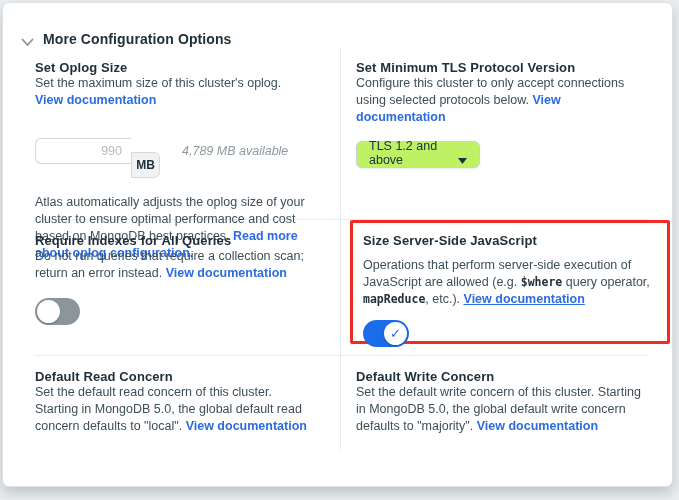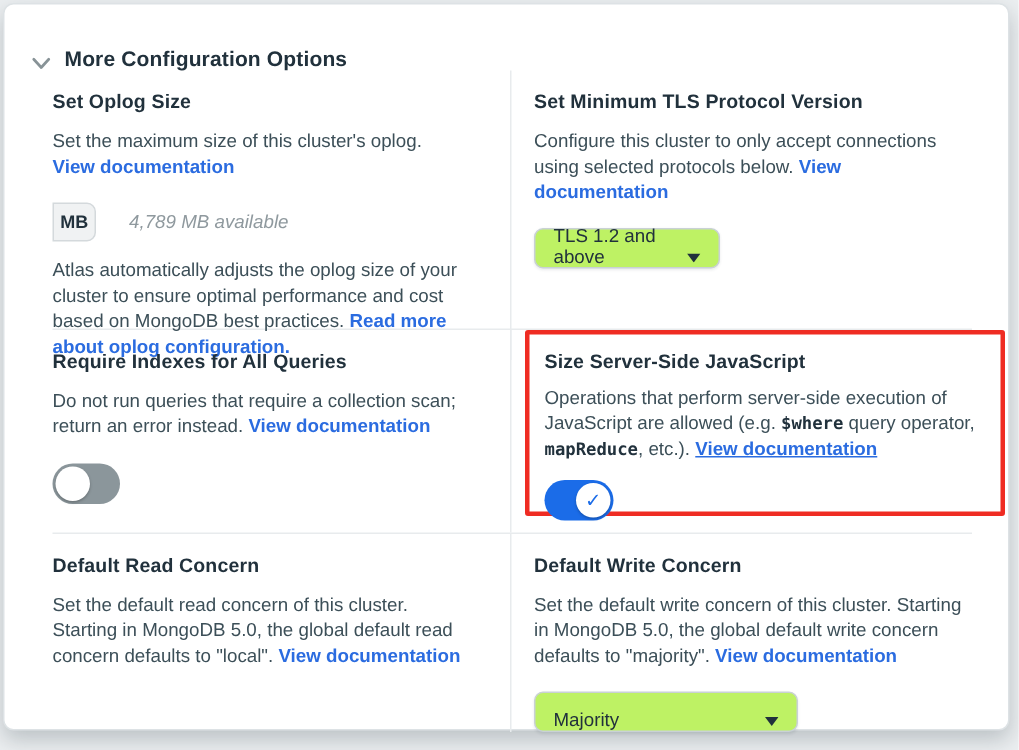--- a/index.html
+++ b/index.html
@@ -48,21 +48,20 @@
     font-size: 13px;
     font-weight: bold;
     color: #21313c;
     margin-top: 13px;
     letter-spacing: .1px;
   }
   p.desc {
     font-size: 12.5px;
     line-height: 17px;
     color: #3c4f58;
-    margin-top: 11px;
   }
   a.doc-link {
     color: #2b6ce0;
     text-decoration: none;
     cursor: pointer;
     font-size: 12.5px;
     font-weight: bold;
   }
   a.doc-link.underlined { text-decoration: underline; }
   
@@ -81,20 +80,21 @@
   }
   .oplog-input::placeholder { color: #b3bbc0; }
   .unit-addon {
     height: 26px; min-width: 29px;
     border: 1px solid #d4d9dc;
     border-radius: 0 6px 6px 0;
     background: #f0f2f3;
     display:flex; align-items:center; justify-content:center;
     font-size: 12px; font-weight: bold; color: #21313c;
     padding: 0 4px;
+    margin-top: 28px;
   }
   .available {
     margin-left: 22px;
     font-style: italic;
     font-size: 12.5px;
     color: #8f999e;
   }
   .note { margin-top: 16px; }
   
   .dropdown {
@@ -182,20 +182,21 @@
   <div class="rows">
 
     <div class="row row1">
       <div class="cell-left">
         <h3 class="sec-title">Set Oplog Size</h3>
         <p class="desc">
           <span>Set the maximum size of this cluster's oplog.</span><br>
           <a class="doc-link">View documentation</a>
         </p>
         <div class="input-row">
+          <input class="oplog-input" type="text" placeholder="990" style="">
           <span class="unit-addon">MB</span>
           <span class="available">4,789 MB available</span>
         </div>
         <p class="desc note">
           <span>Atlas automatically adjusts the oplog size of your cluster to ensure optimal performance and cost based on MongoDB best practices. </span><a class="doc-link">Read more about oplog configuration.</a>
         </p>
       </div>
       <div class="cell-right">
         <h3 class="sec-title">Set Minimum TLS Protocol Version</h3>
         <p class="desc w-desc">
@@ -242,25 +243,17 @@
         <h3 class="sec-title">Default Read Concern</h3>
         <p class="desc">
           <span>Set the default read concern of this cluster. Starting in MongoDB 5.0, the global default read concern defaults to "local". </span><a class="doc-link">View documentation</a>
         </p>
       </div>
       <div class="cell-right">
         <h3 class="sec-title">Default Write Concern</h3>
         <p class="desc w-desc">
           <span>Set the default write concern of this cluster. Starting in MongoDB 5.0, the global default write concern defaults to "majority". </span><a class="doc-link">View documentation</a>
         </p>
-        <div class="dropdown dd-write">
-          <span>Majority</span>
-          <span>
-            <svg width="9" height="6" viewBox="0 0 9 6">
-                <path d="M0 0h9L4.5 6z" fill="#21313c"></path>
-              </svg>
-          </span>
-        </div>
       </div>
     </div>
 
   </div>
 </div>
 
 </body></html>

